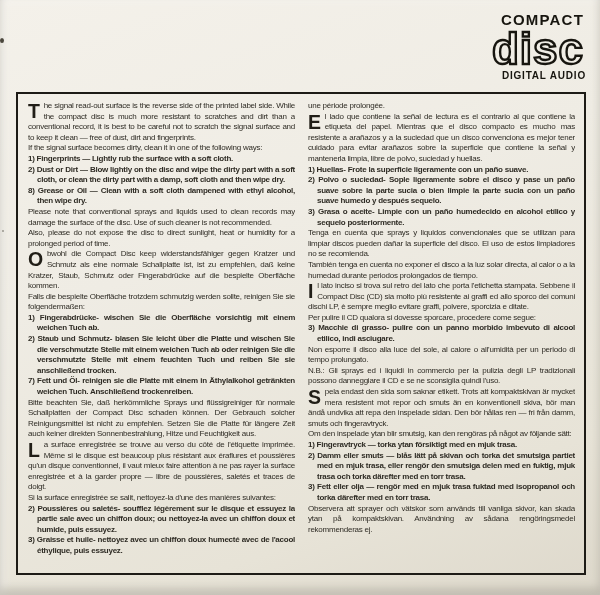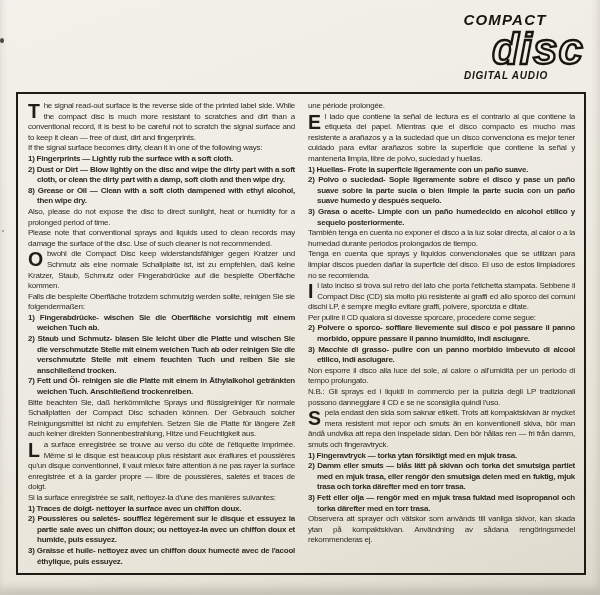--- a/index.html
+++ b/index.html
@@ -11,21 +11,21 @@
     position:relative;
   }
   .page{
     position:absolute;inset:0;
     background:linear-gradient(160deg,#f4f1ea 0%,#efece4 40%,#e7e3d7 80%,#ddd8cb 100%);
     box-shadow:inset 0 -6px 10px rgba(120,115,100,.35), inset 4px 0 8px rgba(255,255,255,.5);
   }
   
   .logo{
     position:absolute;top:12px;right:14px;width:160px;
-    text-align:center;color:#17150f;font-style:italic;
+    text-align:right;color:#17150f;
   }
   .logo-compact{
     font-weight:bold;font-size:15px;letter-spacing:1.2px;
     line-height:15px;padding-right:2px;
   }
   .logo-disc-svg{display:block;margin-left:auto;}
   .logo-digital{
     font-weight:bold;font-size:10px;letter-spacing:.8px;
     line-height:14px;margin-top:-2px;
   }
@@ -70,48 +70,47 @@
     <div class="logo-digital">DIGITAL AUDIO</div>
   </div>
 
   <div class="textbox">
     <div class="col" id="col-left">
         <div class="lead"><span class="dropcap">T</span><span>he signal read-out surface is the reverse side of the printed label side. While the compact disc is much more resistant to scratches and dirt than a conventional record, it is best to be careful not to scratch the signal surface and to keep it clean — free of dust, dirt and fingerprints.</span></div>
         <div class="para">If the signal surface becomes dirty, clean it in one of the following ways:</div>
         <div class="para hang">1) Fingerprints — Lightly rub the surface with a soft cloth.</div>
         <div class="para hang">2) Dust or Dirt — Blow lightly on the disc and wipe the dirty part with a soft cloth, or clean the dirty part with a damp, soft cloth and then wipe dry.</div>
         <div class="para hang">8) Grease or Oil — Clean with a soft cloth dampened with ethyl alcohol, then wipe dry.</div>
+        <div class="para">Please note that conventional sprays and liquids used to clean records may damage the surface of the disc. Use of such cleaner is not recommended.</div>
         <div class="para">Also, please do not expose the disc to direct sunlight, heat or humidity for a prolonged period of time.</div>
-        <div class="para">Please note that conventional sprays and liquids used to clean records may damage the surface of the disc. Use of such cleaner is not recommended.</div>
         <div class="lead"><span class="dropcap">O</span><span>bwohl die Compact Disc keep widerstandsfähiger gegen Kratzer und Schmutz als eine normale Schallplatte ist, ist zu empfehlen, daß keine Kratzer, Staub, Schmutz oder Fingerabdrücke auf die bespielte Oberfläche kommen.</span></div>
         <div class="para">Falls die bespielte Oberfläche trotzdem schmutzig werden sollte, reinigen Sie sie folgendermaßen:</div>
         <div class="para hang">1) Fingerabdrücke- wischen Sie die Oberfläche vorsichtig mit einem weichen Tuch ab.</div>
         <div class="para hang">2) Staub und Schmutz- blasen Sie leicht über die Platte und wischen Sie die verschmutzte Stelle mit einem weichen Tuch ab oder reinigen Sie die verschmutzte Stelle mit einem feuchten Tuch und reiben Sie sie anschließend trocken.</div>
         <div class="para hang">7) Fett und Öl- reinigen sie die Platte mit einem in Äthylalkohol getränkten weichen Tuch. Anschließend trockenreiben.</div>
         <div class="para">Bitte beachten Sie, daß herkömmliche Sprays und flüssigreiniger für normale Schallplatten der Compact Disc schaden können. Der Gebrauch solcher Reinigungsmittel ist nicht zu empfehlen. Setzen Sie die Platte für längere Zeit auch keiner direkten Sonnenbestrahlung, Hitze und Feuchtigkeit aus.</div>
         <div class="lead"><span class="dropcap">L</span><span>a surface enregistrée se trouve au verso du côté de l'étiquette imprimée. Même si le disque est beaucoup plus résistant aux éraflures et poussières qu'un disque conventionnel, il vaut mieux faire attention à ne pas rayer la surface enregistrée et à la garder propre — libre de poussières, saletés et traces de doigt.</span></div>
         <div class="para">Si la surface enregistrée se salit, nettoyez-la d'une des manières suivantes:</div>
-        <div class="para hang">1) Traces de doigt- nettoyer la surface avec un chiffon doux.</div>
         <div class="para hang">2) Poussières ou saletés- soufflez légèrement sur le disque et essuyez la partie sale avec un chiffon doux; ou nettoyez-la avec un chiffon doux et humide, puis essuyez.</div>
         <div class="para hang">3) Graisse et huile- nettoyez avec un chiffon doux humecté avec de l'acool éthylique, puis essuyez.</div>
       </div>
     <div class="col" id="col-right">
         <div class="continuation">une période prolongée.</div>
         <div class="lead"><span class="dropcap">E</span><span>l lado que contiene la señal de lectura es el contrario al que contiene la etiqueta del papel. Mientras que el disco compacto es mucho mas resistente a arañazos y a la suciedad que un disco convenciona es mejor tener cuidado para evitar arañazos sobre la superficie que contiene la señal y mantenerla limpia, libre de polvo, suciedad y huellas.</span></div>
         <div class="para hang">1) Huellas- Frote la superficie ligeramente con un paño suave.</div>
         <div class="para hang">2) Polvo o suciedad- Sople ligeramente sobre el disco y pase un paño suave sobre la parte sucia o bien limpie la parte sucia con un paño suave humedo y después sequelo.</div>
         <div class="para hang">3) Grasa o aceite- Limpie con un paño humedecido en alcohol etílico y sequelo posteriormente.</div>
+        <div class="para">Tenga en cuenta que sprays y liquidos convencionales que se utilizan para limpiar discos pueden dañar la superficie del disco. El uso de estos limpiadores no se recomienda.</div>
         <div class="para">También tenga en cuenta no exponer el disco a la luz solar directa, al calor o a la humedad durante periodos prolongados de tiempo.</div>
-        <div class="para">Tenga en cuenta que sprays y liquidos convencionales que se utilizan para limpiar discos pueden dañar la superficie del disco. El uso de estos limpiadores no se recomienda.</div>
         <div class="lead"><span class="dropcap">I</span><span>l lato inciso si trova sul retro del lato che porta l'etichetta stampata. Sebbene il Compact Disc (CD) sia molto più resistente ai graffi ed allo sporco dei comuni dischi LP, è sempre meglio evitare graffi, polvere, sporcizia e ditate.</span></div>
         <div class="para">Per pulire il CD qualora si dovesse sporcare, procedere come segue:</div>
-        <div class="para hang">2) Polvere o sporco- soffiare lievemente sul disco e poi passare il panno morbido, oppure passare il panno inumidito, indi asciugare.</div>
         <div class="para hang">3) Macchie di grasso- pulire con un panno morbido imbevuto di alcool etilico, indi asciugare.</div>
         <div class="para">Non esporre il disco alla luce del sole, al calore o all'umidità per un periodo di tempo prolungato.</div>
         <div class="para">N.B.: Gli sprays ed i liquidi in commercio per la pulizia degli LP tradizionali possono danneggiare il CD e se ne sconsiglia quindi l'uso.</div>
         <div class="lead"><span class="dropcap">S</span><span>pela endast den sida som saknar etikett. Trots att kompaktskivan är mycket mera resistent mot repor och smuts än en konventionell skiva, bör man ändå undvika att repa den inspelade sidan. Den bör hållas ren — fri från damm, smuts och fingeravtryck.</span></div>
+        <div class="para">Om den inspelade ytan blir smutsig, kan den rengöras på något av följande sätt:</div>
         <div class="para hang">1) Fingeravtryck — torka ytan försiktigt med en mjuk trasa.</div>
         <div class="para hang">2) Damm eller smuts — blås lätt på skivan och torka det smutsiga partiet med en mjuk trasa, eller rengör den smutsiga delen med en fuktig, mjuk trasa och torka därefter med en torr trasa.</div>
         <div class="para hang">3) Fett eller olja — rengör med en mjuk trasa fuktad med isopropanol och torka därefter med en torr trasa.</div>
         <div class="para">Observera att sprayer och vätskor som används till vanliga skivor, kan skada ytan på kompaktskivan. Användning av sådana rengöringsmedel rekommenderas ej.</div>
       </div>
   </div>
 </div>
 
 </body></html>

